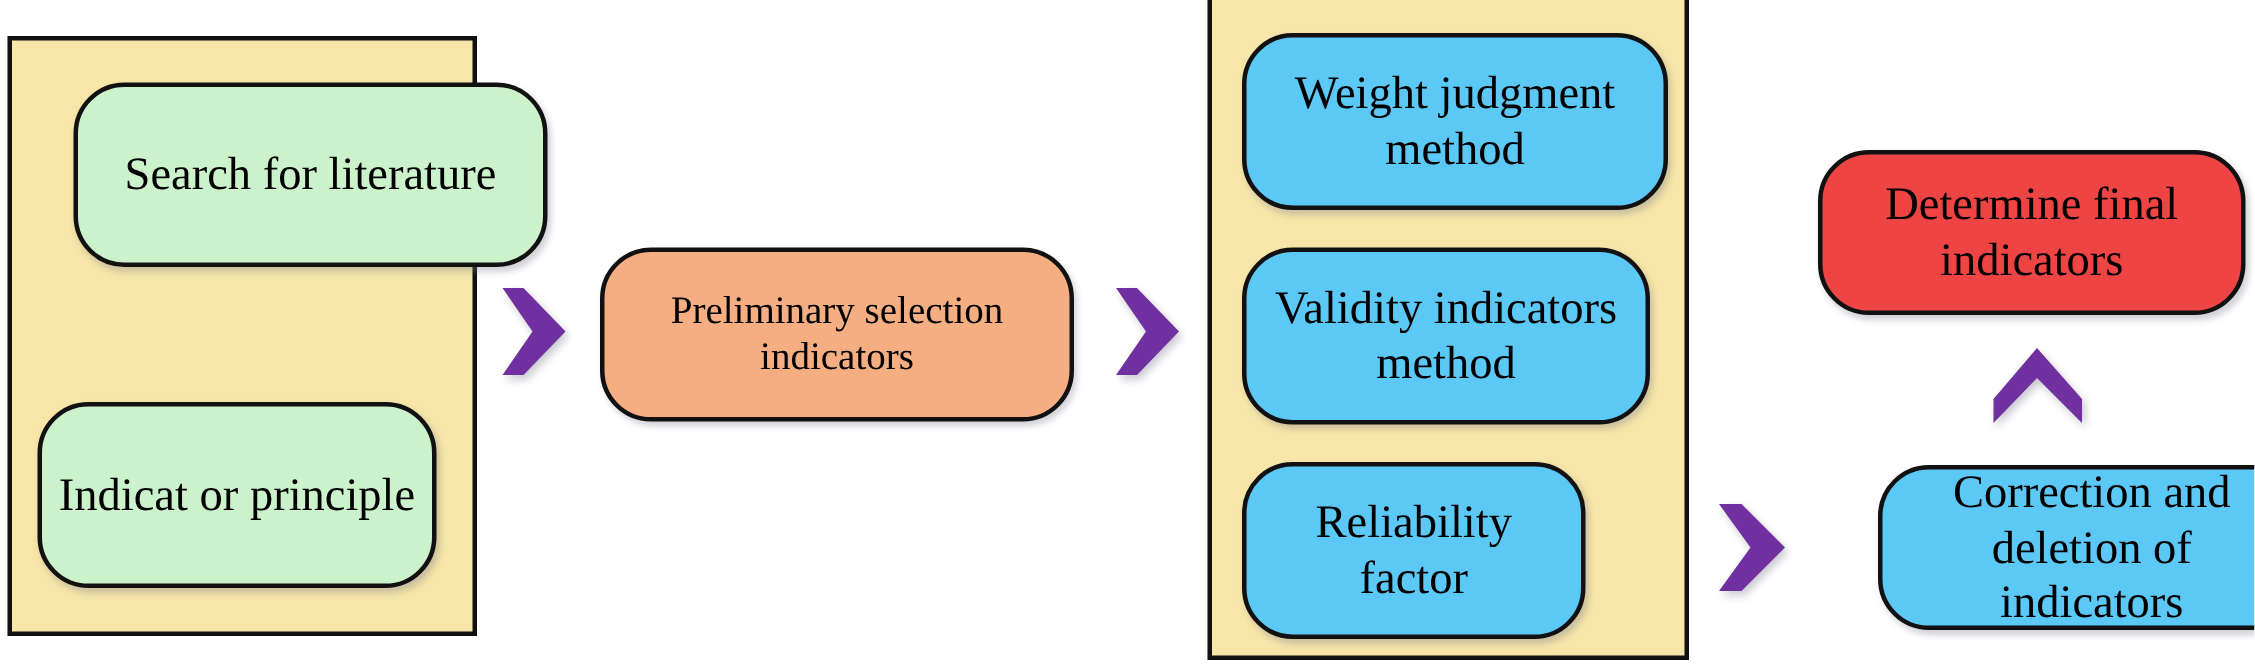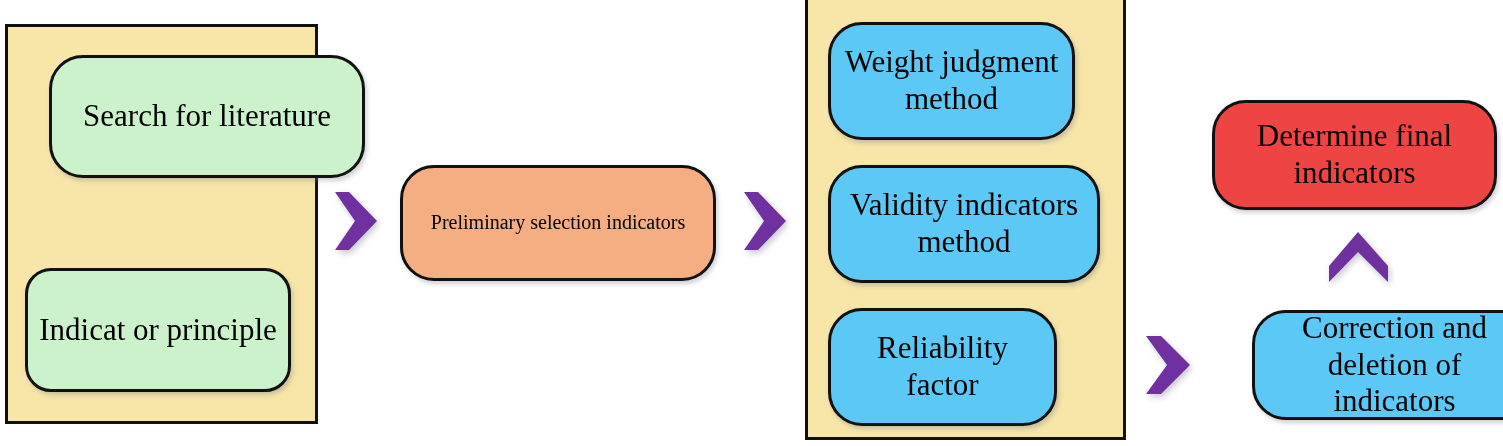--- a/index.html
+++ b/index.html
@@ -40,25 +40,25 @@
     line-height: 1.18;
     padding: 4px 10px;
     box-shadow: 2px 3px 4px rgba(120,120,140,0.35);
   }
   .node-green    { background: #CCF2CC; }
   .node-blue     { background: #5CC8F5; }
   .node-orange   { background: #F5AE82; }
   .node-lavender { background: #ef4444; }
 
   #node-search-literature  { left: 25px;  top: 55px;  width: 316px; height: 123px; font-size: 31px; margin-left: 24px; }
-  #node-indicator-principle{ left: 25px;  top: 268px; width: 266px; height: 124px; font-size: 31px; border-radius: 26px; }
+  #node-indicator-principle{ left: 25px;  top: 268px; width: 266px; height: 124px; font-size: 31px; }
 
-  #node-preliminary-selection { left: 400px; top: 165px; width: 316px; height: 116px; font-size: 20px; }
+  #node-preliminary-selection { left: 400px; top: 165px; width: 316px; height: 116px; font-size: 26px; }
 
-  #node-weight-judgment    { left: 828px; top: 22px;  width: 247px; height: 118px; font-size: 31px; }
+  #node-weight-judgment    { left: 828px; top: 22px;  width: 284px; height: 118px; font-size: 31px; }
   #node-validity-coeff     { left: 828px; top: 165px; width: 272px; height: 118px; font-size: 31px; }
   #node-reliability-factor { left: 828px; top: 308px; width: 229px; height: 118px; font-size: 31px; }
 
   #node-determine-final    { left: 1212px; top: 100px; width: 285px; height: 110px; font-size: 31px; }
   #node-correction-deletion{ left: 1212px; top: 310px; width: 285px; height: 110px; font-size: 31px; margin-left: 40px; }
 
   
   .arrow {
     position: absolute;
     filter: drop-shadow(2px 3px 3px rgba(130,130,150,0.45));

